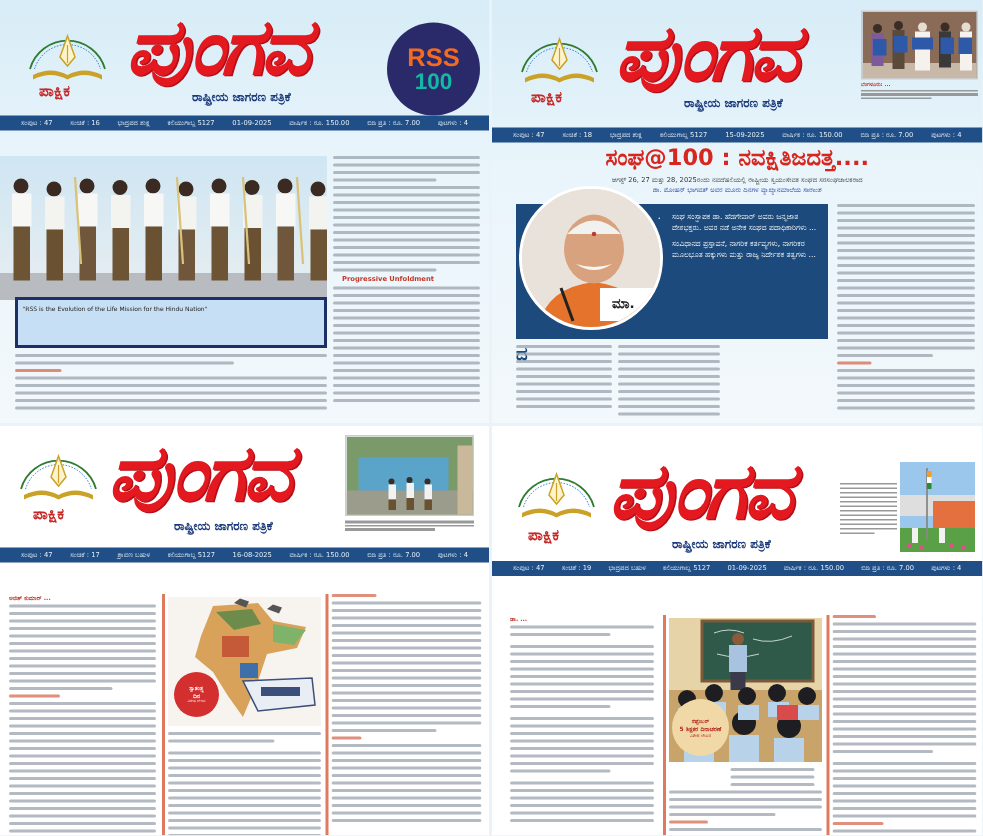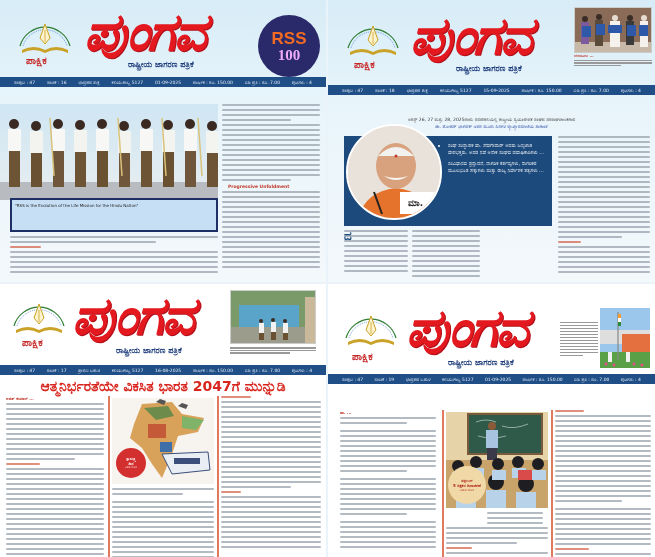--- a/index.html
+++ b/index.html
@@ -17,41 +17,41 @@
   #p4 { left: 328px; top: 284px; width: 327px; height: 273px; background: #fff; }
 
   .masthead { position: absolute; left: 0; top: 0; width: 100%; height: 74px; }
   .p3 .masthead, .p4 .masthead { background: #fff; }
 
   
   .logo { position: absolute; left: 14px; top: 12px; width: 62px; height: 46px; }
   .logo svg { width: 100%; height: 100%; }
   .periodical {
     position: absolute; left: 26px; top: 56px; font-size: 10px; font-weight: bold;
-    color: #c62828; font-family: Liberation Mono, monospace;
+    color: #c62828; font-family: Liberation Sans, sans-serif;
   }
 
   .brand {
     position: absolute; left: 84px; top: 4px;
     font-family: "DejaVu Serif", serif; font-weight: bold; font-style: italic;
     font-size: 52px; line-height: 56px; color: #e3191f;
     letter-spacing: -2px;
     text-shadow: 1px 1px 0 #b0101a;
   }
   .tagline {
     position: absolute; left: 128px; top: 60px; font-size: 8px; color: #1b3a7a; font-weight: bold;
   }
 
   .rss-badge {
     position: absolute; left: 258px; top: 15px; width: 62px; height: 62px;
     border-radius: 50%; background: #2a2a6b;
     display: flex; flex-direction: column; align-items: center; justify-content: center;
   }
   .rss-badge .rss { color: #f26b21; font-size: 17px; font-weight: bold; line-height: 17px; font-family: "Liberation Sans", sans-serif; }
-  .rss-badge .hundred { color: #f0abfc; font-size: 15px; font-weight: bold; line-height: 16px; font-family: Liberation Serif, serif; }
+  .rss-badge .hundred { color: #14b8a6; font-size: 15px; font-weight: bold; line-height: 16px; font-family: Liberation Sans, sans-serif; }
 
   .infobar {
     position: absolute; left: 0; width: 100%; height: 10px;
     background: #1f4f86; color: #e6eef8;
     font-size: 4.5px; display: flex; justify-content: space-between; align-items: center; padding: 0 14px;
   }
   .infobar span { white-space: nowrap; }
 
   .headline {
     position: absolute; left: 0; width: 100%; text-align: center;
@@ -301,20 +301,21 @@
     <span>ಸಂಪುಟ : 47</span>
     <span>ಸಂಚಿಕೆ : 18</span>
     <span>ಭಾದ್ರಪದ ಶುಕ್ಲ</span>
     <span>ಕಲಿಯುಗಾಬ್ದ 5127</span>
     <span>15-09-2025</span>
     <span>ವಾರ್ಷಿಕ : ರೂ. 150.00</span>
     <span>ಬಿಡಿ ಪ್ರತಿ : ರೂ. 7.00</span>
     <span>ಪುಟಗಳು : 4</span>
   </div>
 
+  <div class="headline" style="top:96px;font-size:15px;">ಸಂಘ@100 : ನವಕ್ಷಿತಿಜದತ್ತ....</div>
   <div class="subline dark" style="top:117px;">ಆಗಸ್ಟ್ 26, 27 ಮತ್ತು 28, 2025ರಂದು ನವದೆಹಲಿಯಲ್ಲಿ ರಾಷ್ಟ್ರೀಯ ಸ್ವಯಂಸೇವಕ ಸಂಘದ ಸರಸಂಘಚಾಲಕರಾದ</div>
   <div class="subline blue" style="top:124px;">ಡಾ. ಮೋಹನ್ ಭಾಗವತ್ ಅವರ ಮೂರು ದಿನಗಳ ವ್ಯಾಖ್ಯಾನಮಾಲೆಯ ಸಾರಾಂಶ</div>
 
   <div class="bluebox" style="left:16px;top:136px;width:208px;height:90px;padding-left:96px;">
     <ul>
       <li>ಸಂಘ ಸಂಸ್ಥಾಪಕ ಡಾ. ಹೆಡಗೇವಾರ್ ಅವರು ಜನ್ಮಜಾತ ದೇಶಭಕ್ತರು. ಅವರ ನಡೆ ಅನೇಕ ಸಂಘದ ಪದಾಧಿಕಾರಿಗಳು ...</li>
       <li>ಸಂವಿಧಾನದ ಪ್ರಸ್ತಾವನೆ, ನಾಗರಿಕ ಕರ್ತವ್ಯಗಳು, ನಾಗರಿಕರ ಮೂಲಭೂತ ಹಕ್ಕುಗಳು ಮತ್ತು ರಾಜ್ಯ ನಿರ್ದೇಶಕ ತತ್ವಗಳು ...</li>
     </ul>
   </div>
   <div class="circle-photo" style="left:18px;top:124px;width:96px;height:96px;background:#e7dcd3;">
@@ -432,21 +433,20 @@
     <span>ಸಂಪುಟ : 47</span>
     <span>ಸಂಚಿಕೆ : 17</span>
     <span>ಶ್ರಾವಣ ಬಹುಳ</span>
     <span>ಕಲಿಯುಗಾಬ್ದ 5127</span>
     <span>16-08-2025</span>
     <span>ವಾರ್ಷಿಕ : ರೂ. 150.00</span>
     <span>ಬಿಡಿ ಪ್ರತಿ : ರೂ. 7.00</span>
     <span>ಪುಟಗಳು : 4</span>
   </div>
 
-  <div class="headline" style="top:94px;font-size:14px;">ಆತ್ಮನಿರ್ಭರತೆಯೇ ವಿಕಸಿತ ಭಾರತ 2047ಗೆ ಮುನ್ನುಡಿ</div>
 
   <div class="textcol" style="left:6px;top:112px;width:98px;height:161px;">
     <div style="font-size:4px;color:#c0392b;font-weight:bold;margin-bottom:2px;">ಅಜಿತ್ ಕುಮಾರ್ ...</div>
     <div class="line"></div>
       <div class="line"></div>
       <div class="line"></div>
       <div class="line"></div>
       <div class="line"></div>
       <div class="line"></div>
     <div class="line"></div>

